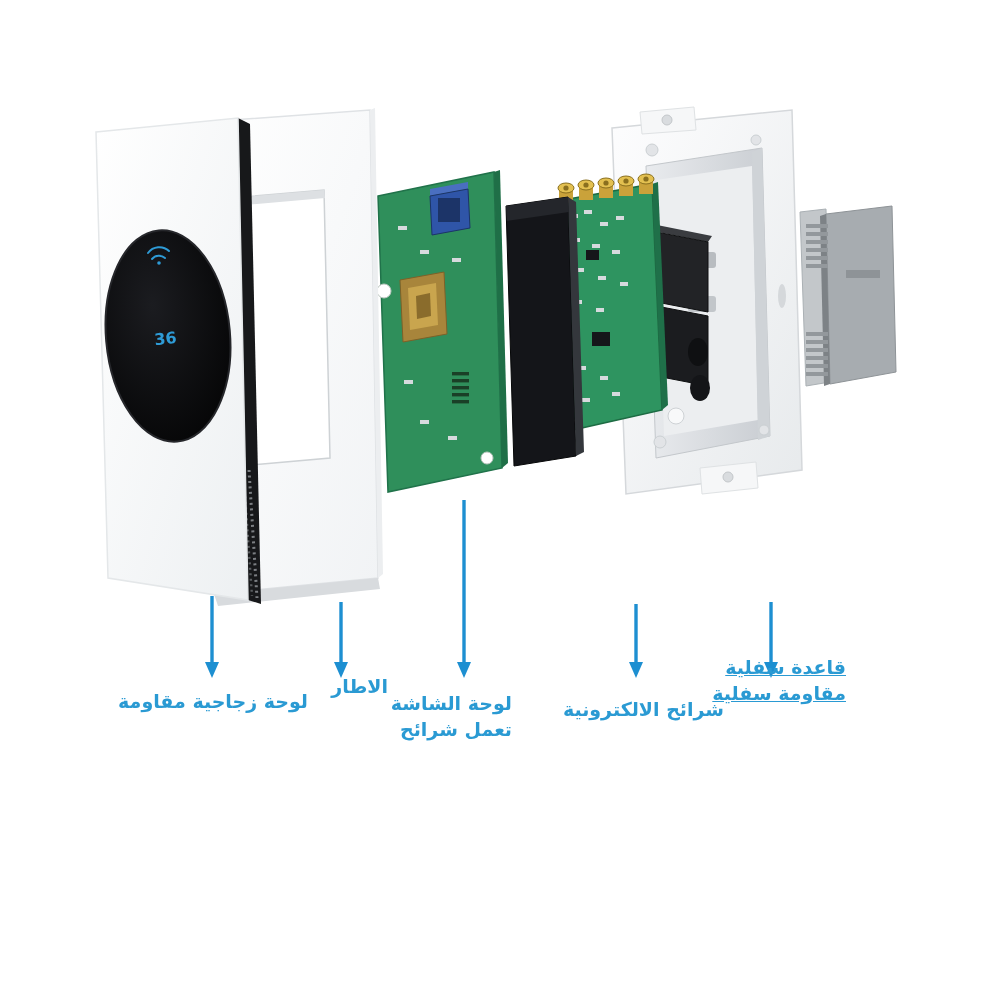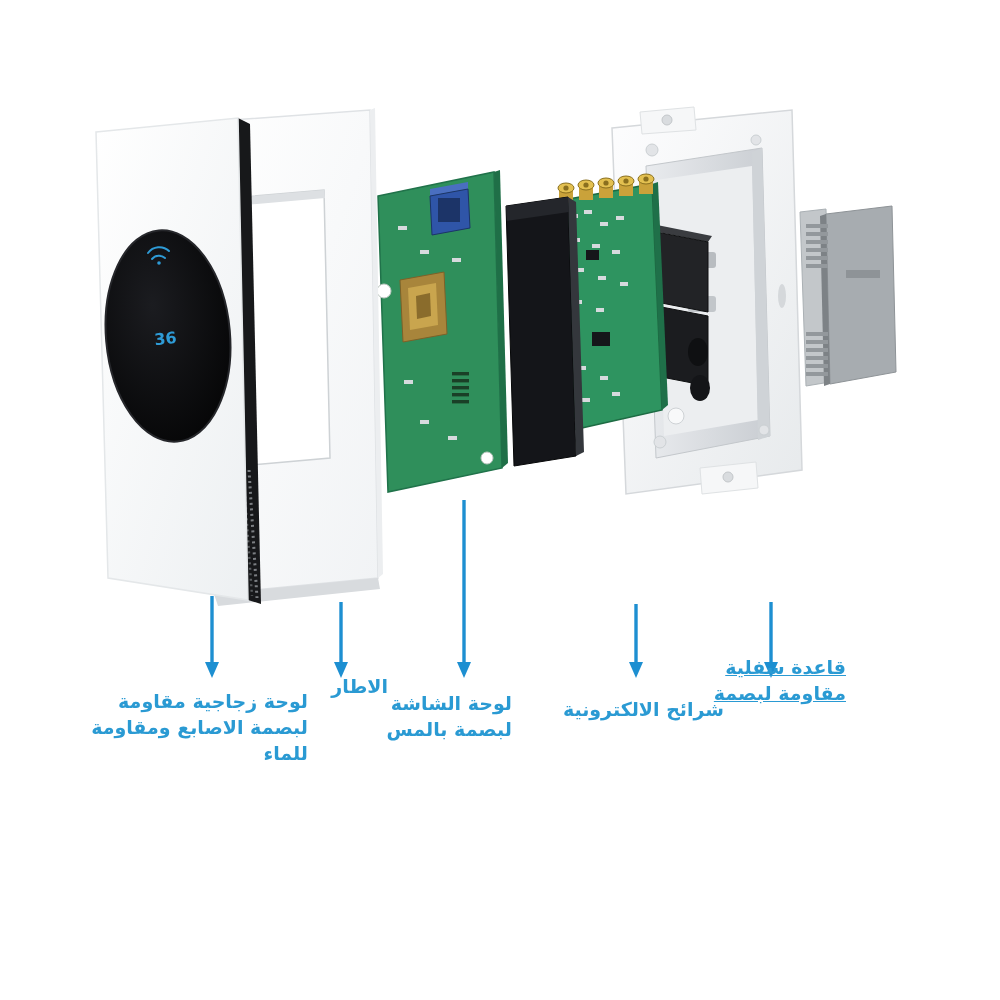--- a/index.html
+++ b/index.html
@@ -241,31 +241,30 @@
     <g>
           <line x1="771" y1="602" x2="771" y2="664"></line>
           <polygon points="764,662 778,662 771,678" stroke="none"></polygon>
         </g>
   </g>
 </svg>
 
 <div class="labels">
   <div class="part-label" style="left:72px;top:688px;width:236px;">
     <span class="ln">لوحة زجاجية مقاومة</span>
-    <span class="ln">لبصمة الاصابع ومقاومة للماء</span>
   </div>
   <div class="part-label" style="left:296px;top:673px;width:92px;">
     <span class="ln">الاطار</span>
   </div>
   <div class="part-label" style="left:378px;top:690px;width:134px;">
     <span class="ln">لوحة الشاشة</span>
-    <span class="ln">لبصمة بالمس</span>
+    <span class="ln">تعمل شرائح</span>
   </div>
   <div class="part-label" style="left:548px;top:696px;width:176px;">
     <span class="ln">شرائح الالكترونية</span>
   </div>
   <div class="part-label" style="left:698px;top:654px;width:148px;text-decoration:underline;">
     <span class="ln">قاعدة سفلية</span>
-    <span class="ln">مقاومة لبصمة</span>
+    <span class="ln">مقاومة سفلية</span>
   </div>
 </div>
 
 </div>
 
 </body></html>

